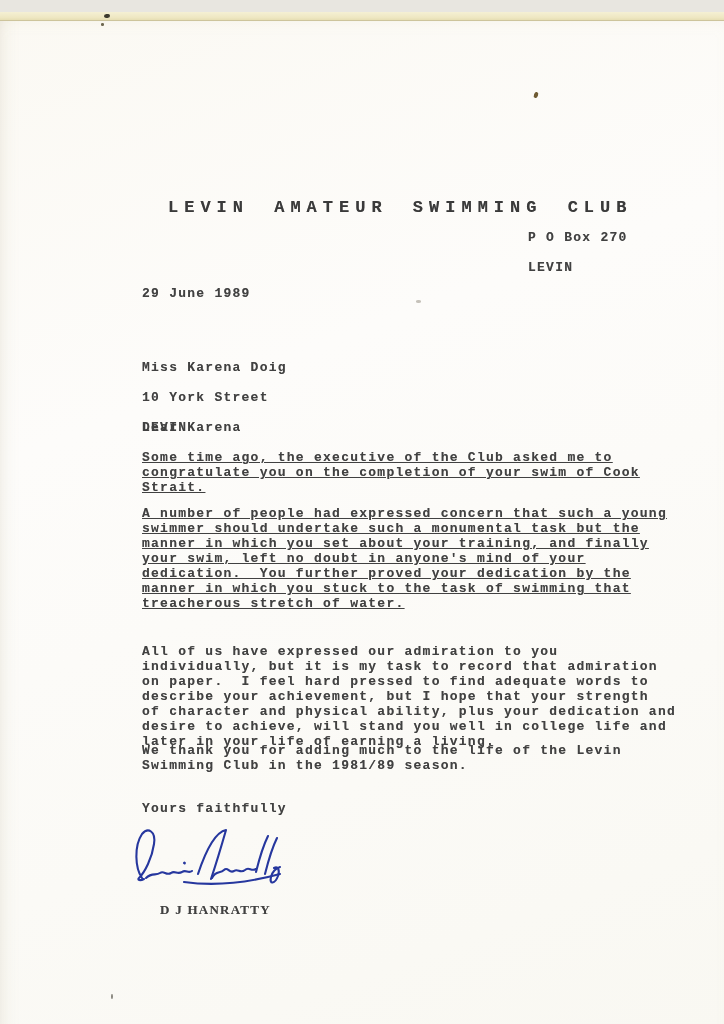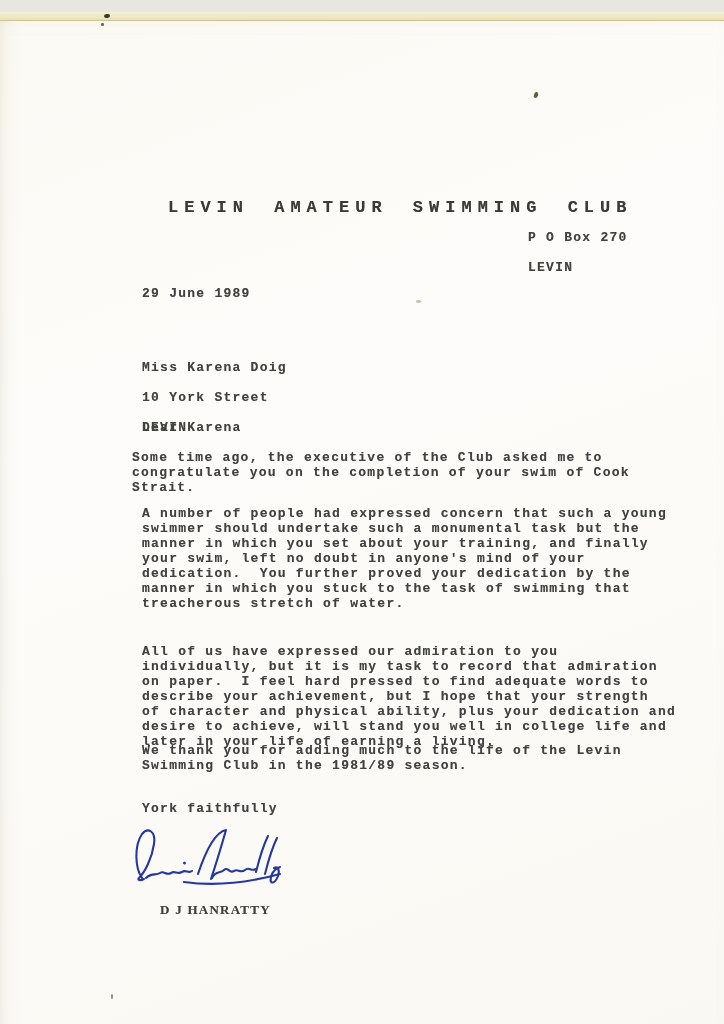--- a/index.html
+++ b/index.html
@@ -47,22 +47,22 @@
     letter-spacing: 6px;
     word-spacing: 9px;
     white-space: pre;
     color: #3a3a3a;
     text-shadow: 0 0 0.6px rgba(60,60,60,0.5);
   }
   .club-address { left: 528px; top: 218px; }
   .date-line    { left: 142px; top: 274px; text-align: right; }
   .recipient    { left: 142px; top: 348px; }
   .salutation   { left: 142px; top: 408px; }
-  .para-1       { left: 132px; top: 438px; }
-  .para-2       { left: 142px; top: 494px; }
+  .para-1       { left: 142px; top: 438px; text-decoration: underline; }
+  .para-2       { left: 142px; top: 494px; text-decoration: underline; }
   .para-3       { left: 142px; top: 632px; }
   .para-4       { left: 142px; top: 731px; }
   .closing      { left: 142px; top: 789px; }
   .signer       { left: 160px; top: 890px; font-family: Liberation Serif, serif; }
   .signature    { position: absolute; left: 132px; top: 810px; width: 158px; height: 64px; }
 </style>
 </head>
 <body>
 
 <div class="page">
@@ -100,21 +100,21 @@
   <div class="t para-3">All of us have expressed our admiration to you
 individually, but it is my task to record that admiration
 on paper.  I feel hard pressed to find adequate words to
 describe your achievement, but I hope that your strength
 of character and physical ability, plus your dedication and
 desire to achieve, will stand you well in college life and
 later in your life of earning a living.</div>
   <div class="t para-4">We thank you for adding much to the life of the Levin
 Swimming Club in the 1981/89 season.</div>
 
-  <div class="t closing">York faithfully</div>
+  <div class="t closing">Yours faithfully</div>
 
   <svg class="signature" viewBox="0 0 158 64" aria-label="handwritten signature">
     <g fill="none" stroke-width="2.1" stroke-linecap="round" stroke-linejoin="round" stroke="#26379e">
       <path d="M10,56 C3,46 2,24 10,12 C16,5 24,9 22,22 C20,36 13,50 7,56 C5,58 8,59 12,57"></path>
       <path d="M14,56 C20,50 24,54 28,51 C32,48 34,54 39,51 C43,48 45,53 50,50 C54,47 56,52 60,49"></path>
       <path d="M52,41 C52.6,40.4 53.2,40.8 52.6,41.5"></path>
       <path d="M66,52 C74,28 84,10 94,8 C90,22 84,42 79,57"></path>
       <path d="M80,56 C84,48 88,52 92,48 C96,44 97,52 102,49 C106,46 108,52 113,48 C117,44 119,50 124,47"></path>
       <path d="M124,50 C128,34 132,22 136,14"></path>
       <path d="M133,52 C137,36 141,24 145,16"></path>

